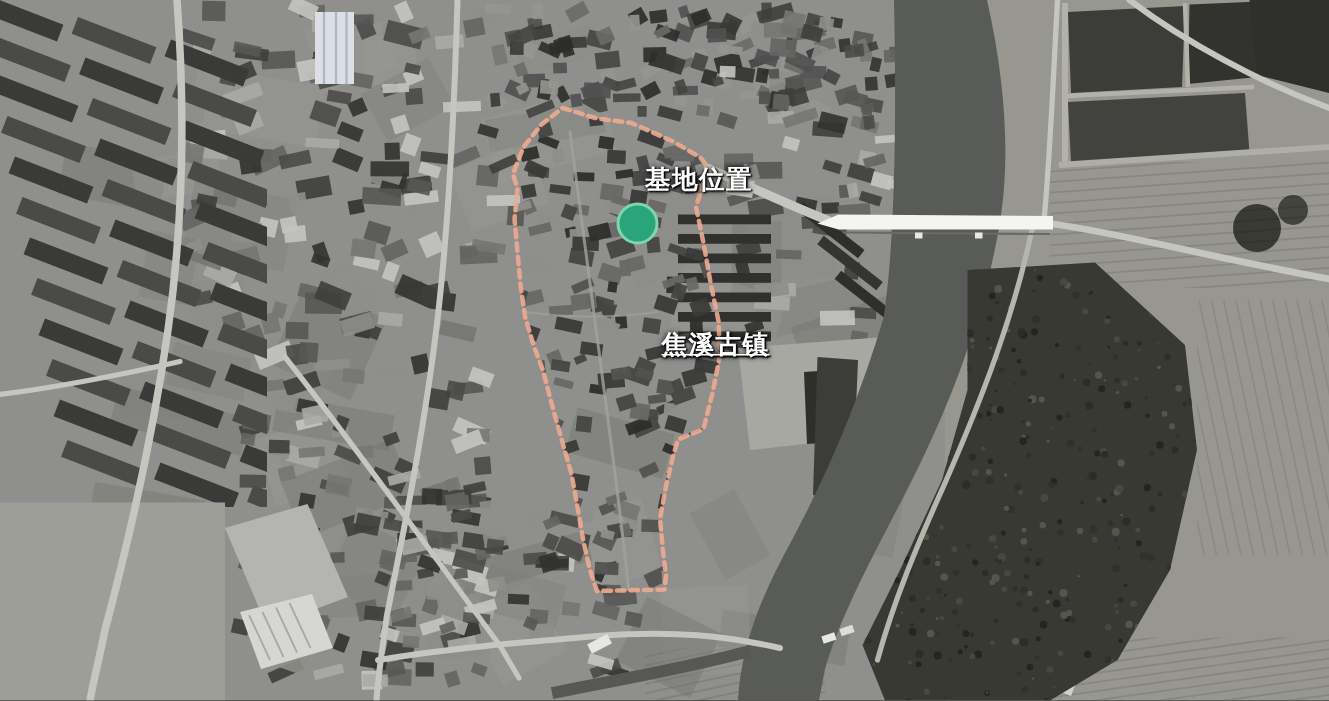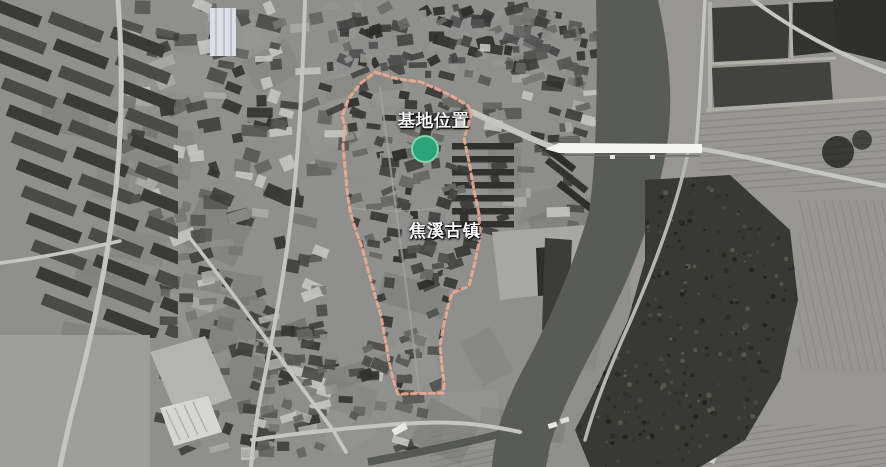--- a/index.html
+++ b/index.html
@@ -6,20 +6,21 @@
   .stage{
     position:relative;width:886px;height:467px;overflow:hidden;
     background:#8f8f8d;font-family:"DejaVu Sans","Liberation Sans",sans-serif;
   }
   .stage svg{position:absolute;left:0;top:0;display:block;}
   .map-label{
     position:absolute;white-space:nowrap;font-weight:600;letter-spacing:1px;
     line-height:1.1;color:#fff;
     text-shadow:0 1px 2px rgba(0,0,0,.95),0 0 4px rgba(0,0,0,.65),1px 1px 1px #000;
     user-select:none;
+    margin-left:32px;
   }
 </style>
 </head>
 <body>
 
 <div class="stage">
   <svg id="map-svg" width="886" height="467" viewBox="0 0 886 467">
     <defs>
       <clipPath id="clip-town">
           <path id="clip-town-path" d="M375,72 L 398,79 L 421,82 L 448,94 L 467,105 L 472,112 L 464,138 L 469,162 L 474,190 L 479,214 L 480,237 L 475,262 L 469,286 L 452,293 L 449,303 L 444,324 L 440,346 L 442,367 L 444,384 L 443,393 L 398,394 L 393,379 L 389,361 L 385,338 L 381,316 L 375,295 L 368,270 L 362,247 L 356,231 L 350,211 L 347,190 L 345,168 L 343,146 L 345,126 L 342,116 L 349,98 L 361,83 Z"></path>
@@ -1780,14 +1781,14 @@
       <rect x="548" y="423" width="9" height="5" fill="#e8e8e6" transform="rotate(-18 552 425)"></rect>
       <rect x="560" y="418" width="9" height="5" fill="#dcdcd8" transform="rotate(-18 564 420)"></rect>
     </g>
     <rect x="392" y="426" width="15" height="7" fill="#e6e6e2" transform="rotate(-28 399 429)"></rect>
 
     <path id="boundary-path" fill="none" d="M375,72 L 398,79 L 421,82 L 448,94 L 467,105 L 472,112 L 464,138 L 469,162 L 474,190 L 479,214 L 480,237 L 475,262 L 469,286 L 452,293 L 449,303 L 444,324 L 440,346 L 442,367 L 444,384 L 443,393 L 398,394 L 393,379 L 389,361 L 385,338 L 381,316 L 375,295 L 368,270 L 362,247 L 356,231 L 350,211 L 347,190 L 345,168 L 343,146 L 345,126 L 342,116 L 349,98 L 361,83 Z" stroke="#eeab8e" stroke-width="3" stroke-dasharray="5 4" opacity="0.9" stroke-linecap="round" stroke-linejoin="round"></path>
     <circle id="site-marker" cx="425" cy="149" r="13" fill="#2aa57b" stroke="#7fd6ab" stroke-width="2"></circle>
   </svg>
 
   <div class="map-label" style="left: 398px; top: 111px; color: rgb(255, 255, 255); font-size: 17px;">基地位置</div>
-  <div class="map-label" style="left: 409px; top: 221px; color: rgb(255, 255, 255); font-size: 17px;">焦溪古镇</div>
+  <div class="map-label" style="left: 409px; top: 221px; color: rgb(255, 255, 255); font-size: 17px; text-decoration: underline;">焦溪古镇</div>
 </div>
 
 </body></html>

